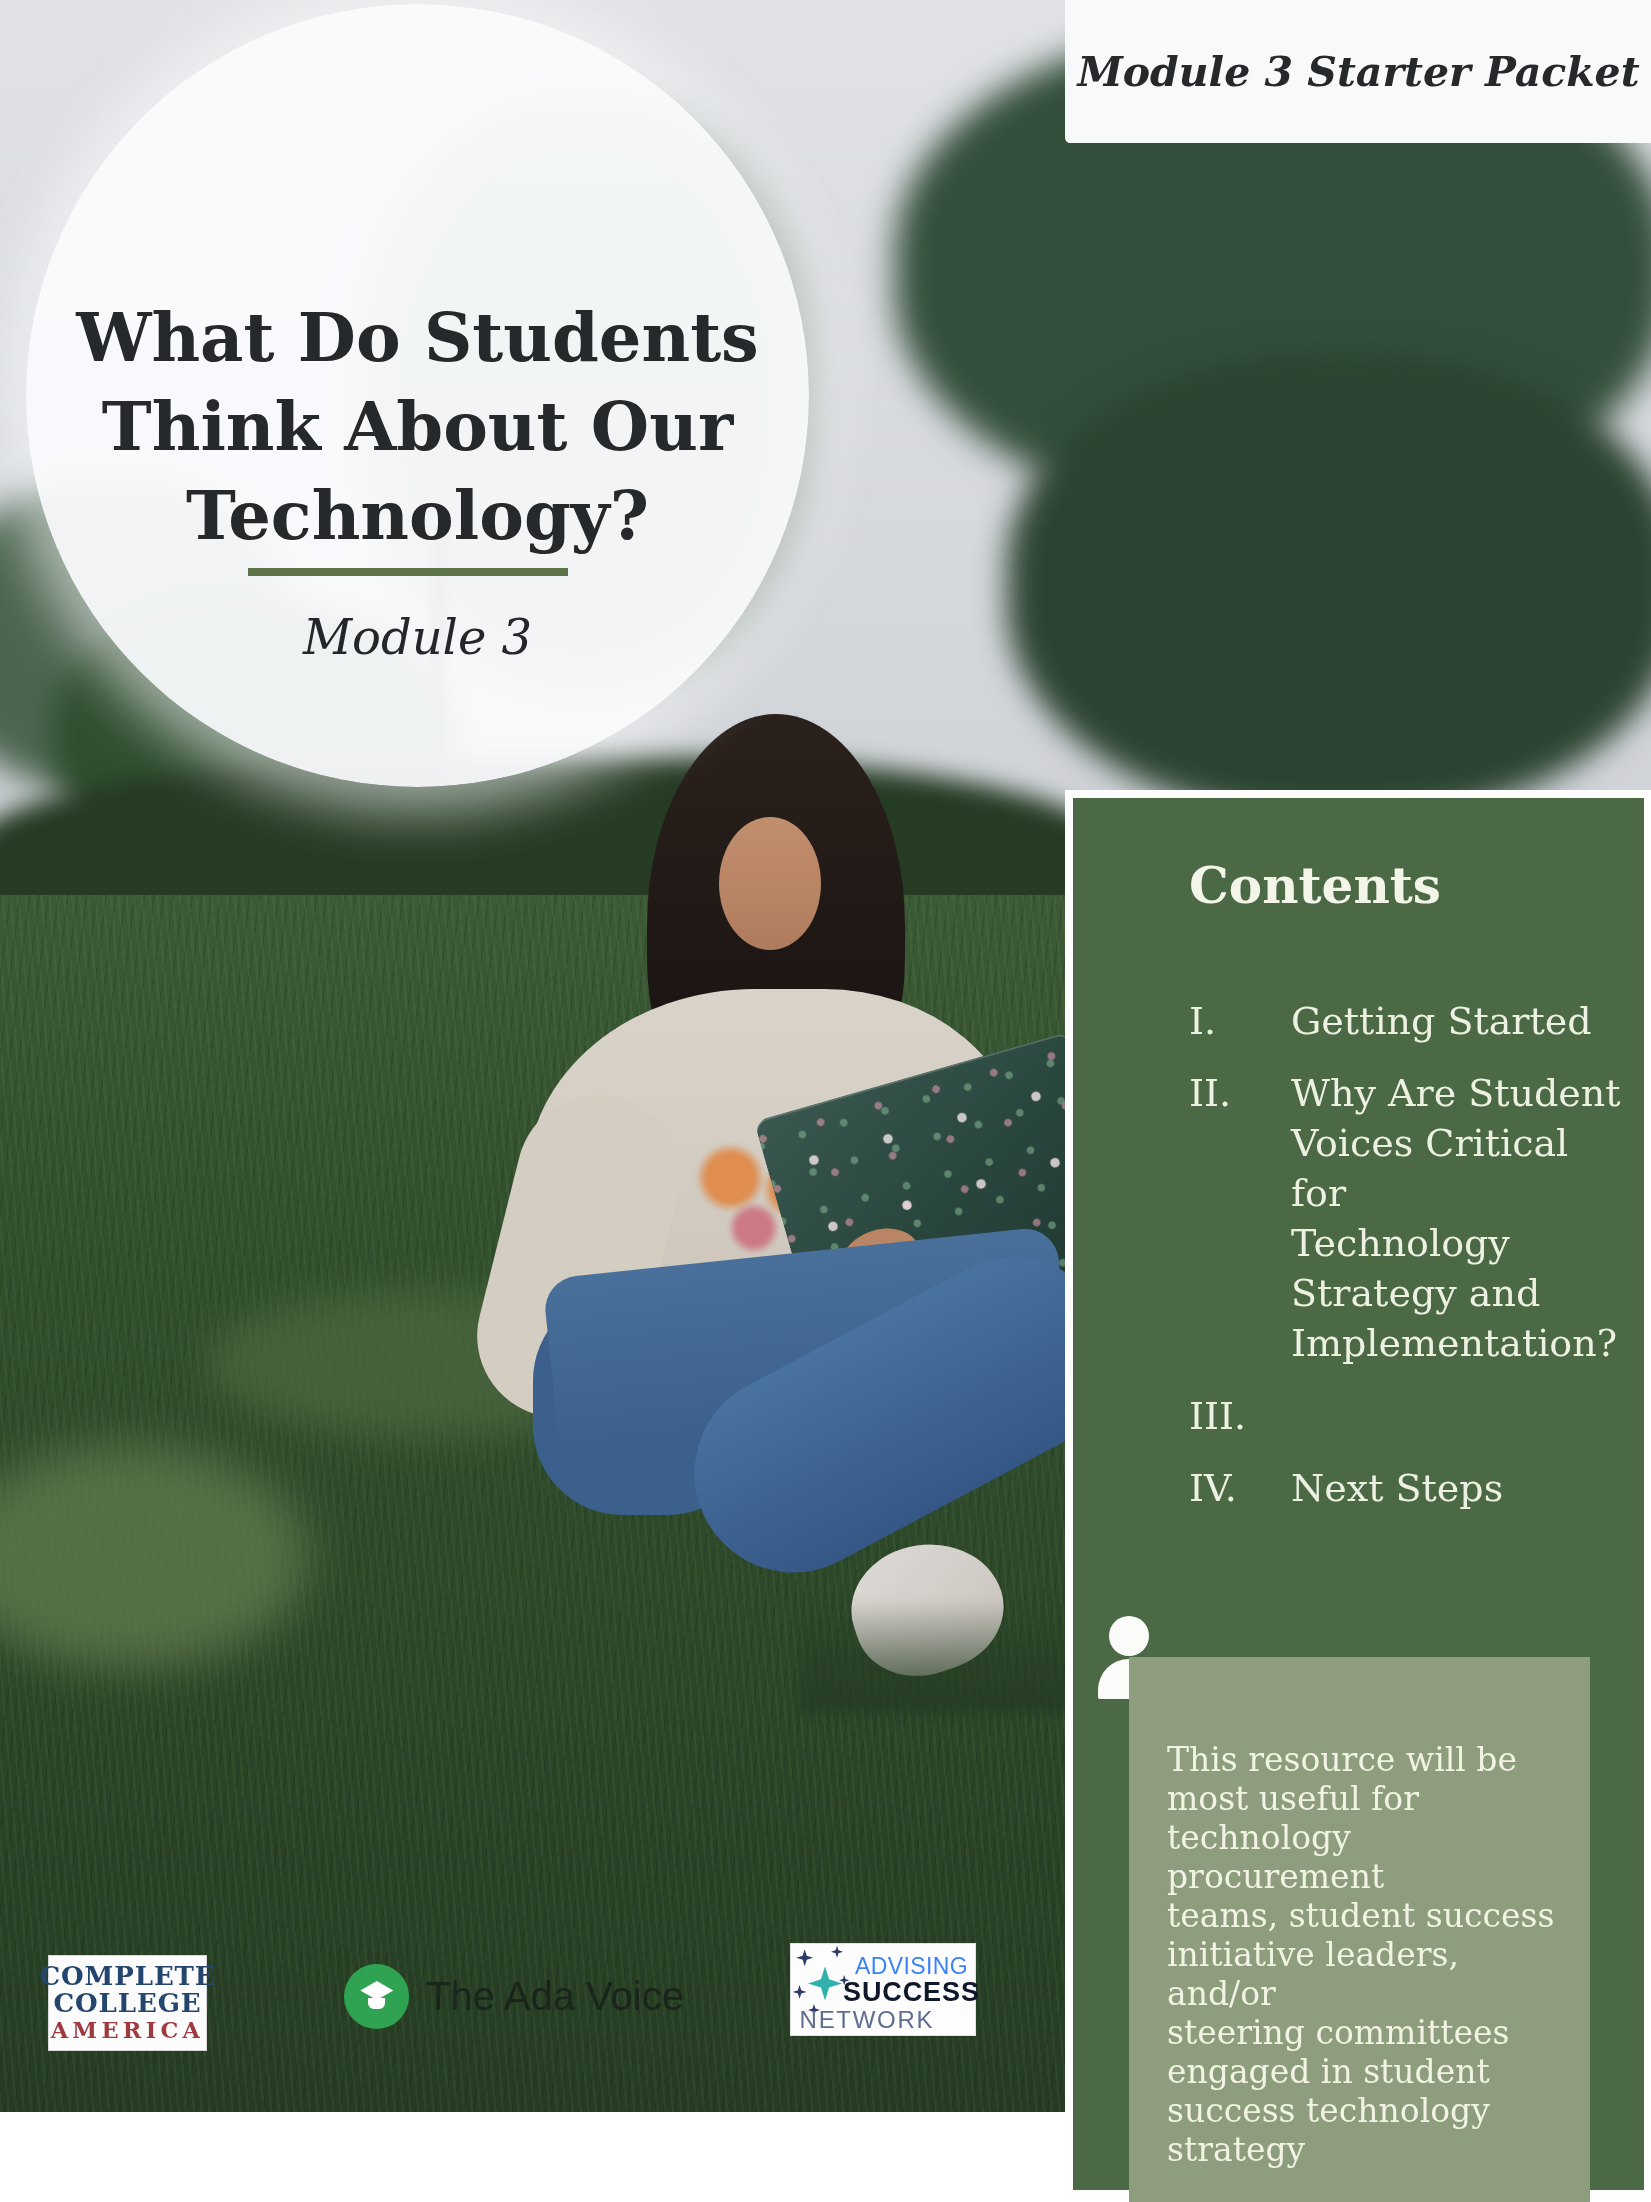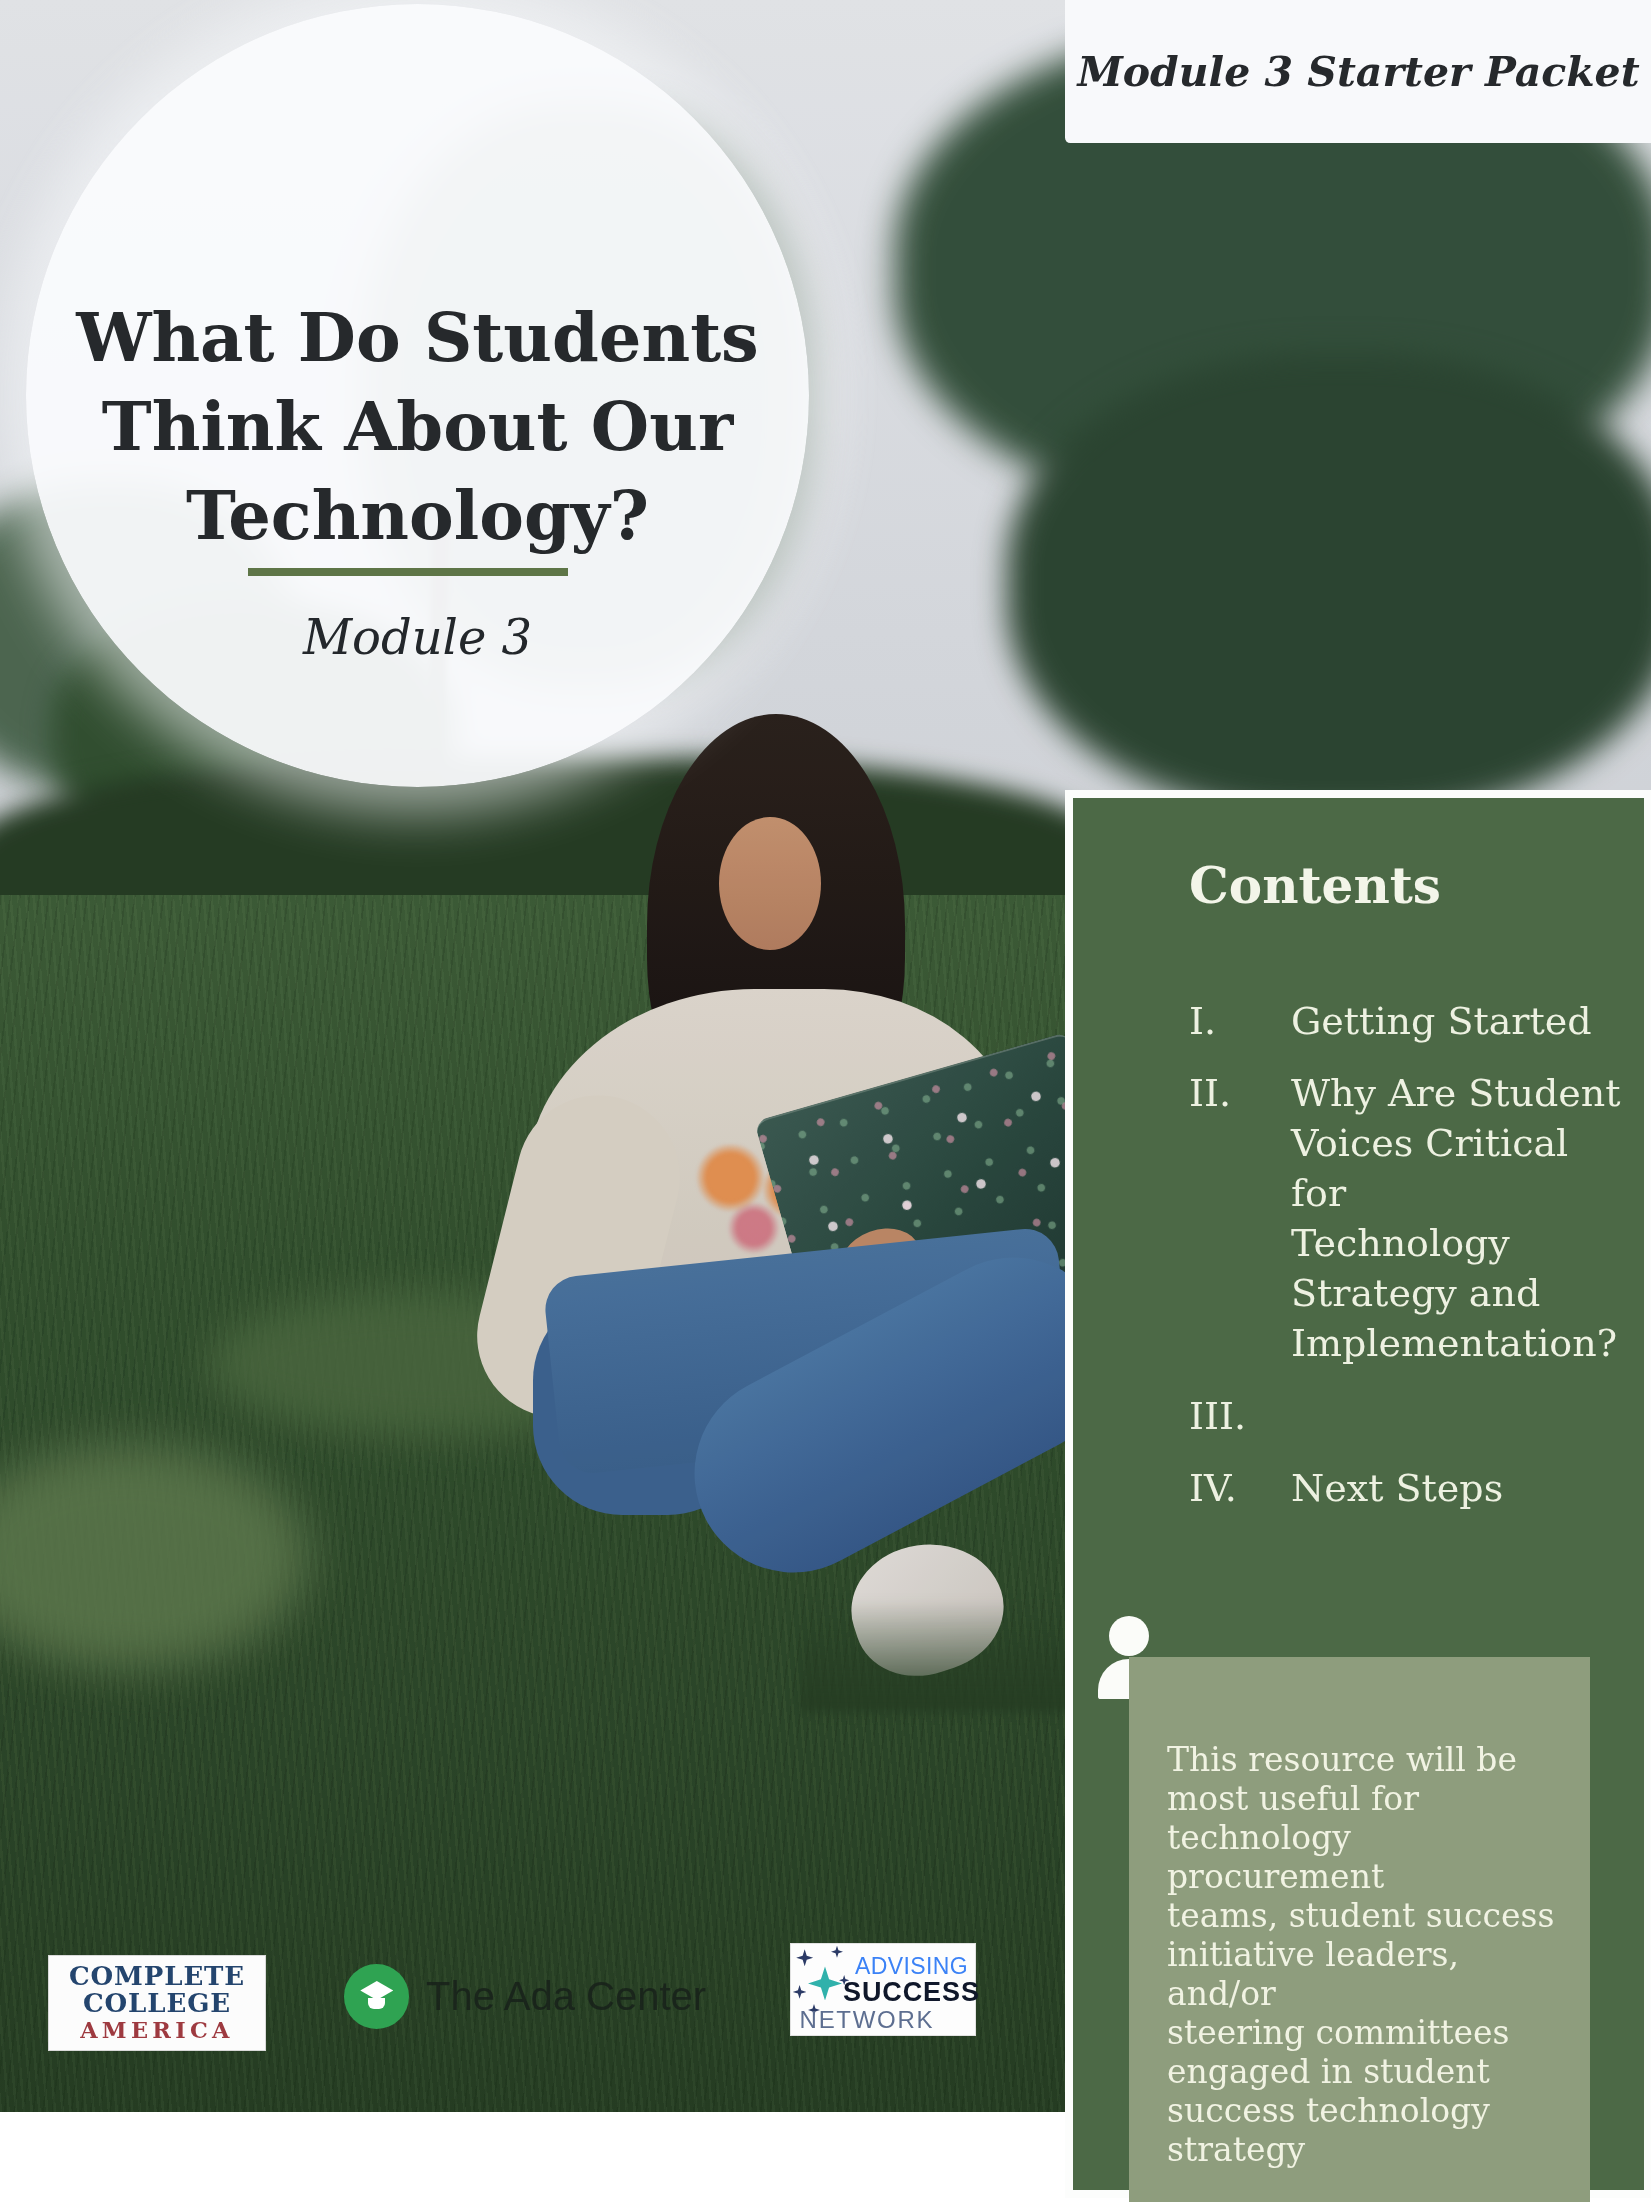--- a/index.html
+++ b/index.html
@@ -82,21 +82,21 @@
   .toc-label{width:331px;white-space:pre-line;}
 
   .person-icon{left:1098px;top:1616px;width:62px;height:83px;}
   .pi-head{position:absolute;left:11.2px;top:0;width:40px;height:40px;border-radius:50%;background:#fbfcf9;}
   .pi-body{position:absolute;left:0;top:43px;width:62px;height:40px;border-radius:31px 31px 2.6px 2.6px;background:#fbfcf9;}
 
   .note-box{left:1129px;top:1657px;width:461px;height:628px;background:#8e9d7d;}
   .note-box p{margin:83px 29px 0 38px;font-size:33px;line-height:39px;color:#f1f3e3;white-space:pre-line;}
 
   
-  .cca{left:48px;top:1955px;width:218px;height:96px;background:#fcfcfc;border:0.9px solid #d9d9d9;
+  .cca{left:48px;top:1955px;width:159px;height:96px;background:#fcfcfc;border:0.9px solid #d9d9d9;
      box-sizing:border-box;display:flex;flex-direction:column;align-items:center;justify-content:center;}
   .cca-line{font-weight:bold;font-size:26px;line-height:27px;letter-spacing:0.9px;color:#24456e;}
   .cca-america{font-weight:600;font-size:22.4px;line-height:26px;letter-spacing:4.3px;color:#9e3a40;}
 
   .ada{left:344px;top:1963px;height:67px;display:flex;align-items:center;gap:17px;}
   .ada-circle{position:relative;width:65px;height:65px;border-radius:50%;background:#2fa352;flex:none;}
   .ada-cap{position:absolute;left:16.3px;top:17px;width:33px;height:19px;background:#ffffff;
      clip-path:polygon(50% 0,100% 50%,50% 100%,0 50%);}
   .ada-base{position:absolute;left:24px;top:34px;width:17px;height:11.2px;background:#ffffff;border-radius:0 0 6px 6px;}
   .ada-text{font-family:"Liberation Sans",sans-serif;font-size:40px;color:rgba(23,33,26,.85);}
@@ -206,21 +206,21 @@
     <div class="cca-line">COMPLETE</div>
     <div class="cca-line">COLLEGE</div>
     <div class="cca-america">AMERICA</div>
   </div>
 
   <div class="abs ada">
     <div class="ada-circle">
       <div class="ada-cap"></div>
       <div class="ada-base"></div>
     </div>
-    <div class="ada-text">The Ada Center</div>
+    <div class="ada-text">The Ada Voice</div>
   </div>
 
   <div class="abs asn">
     <div class="star s-teal"></div>
     <div class="star s1"></div>
     <div class="star s2"></div>
     <div class="star s3"></div>
     <div class="star s4"></div>
     <div class="star s5"></div>
     <div class="asn-line asn-advising">ADVISING</div>

